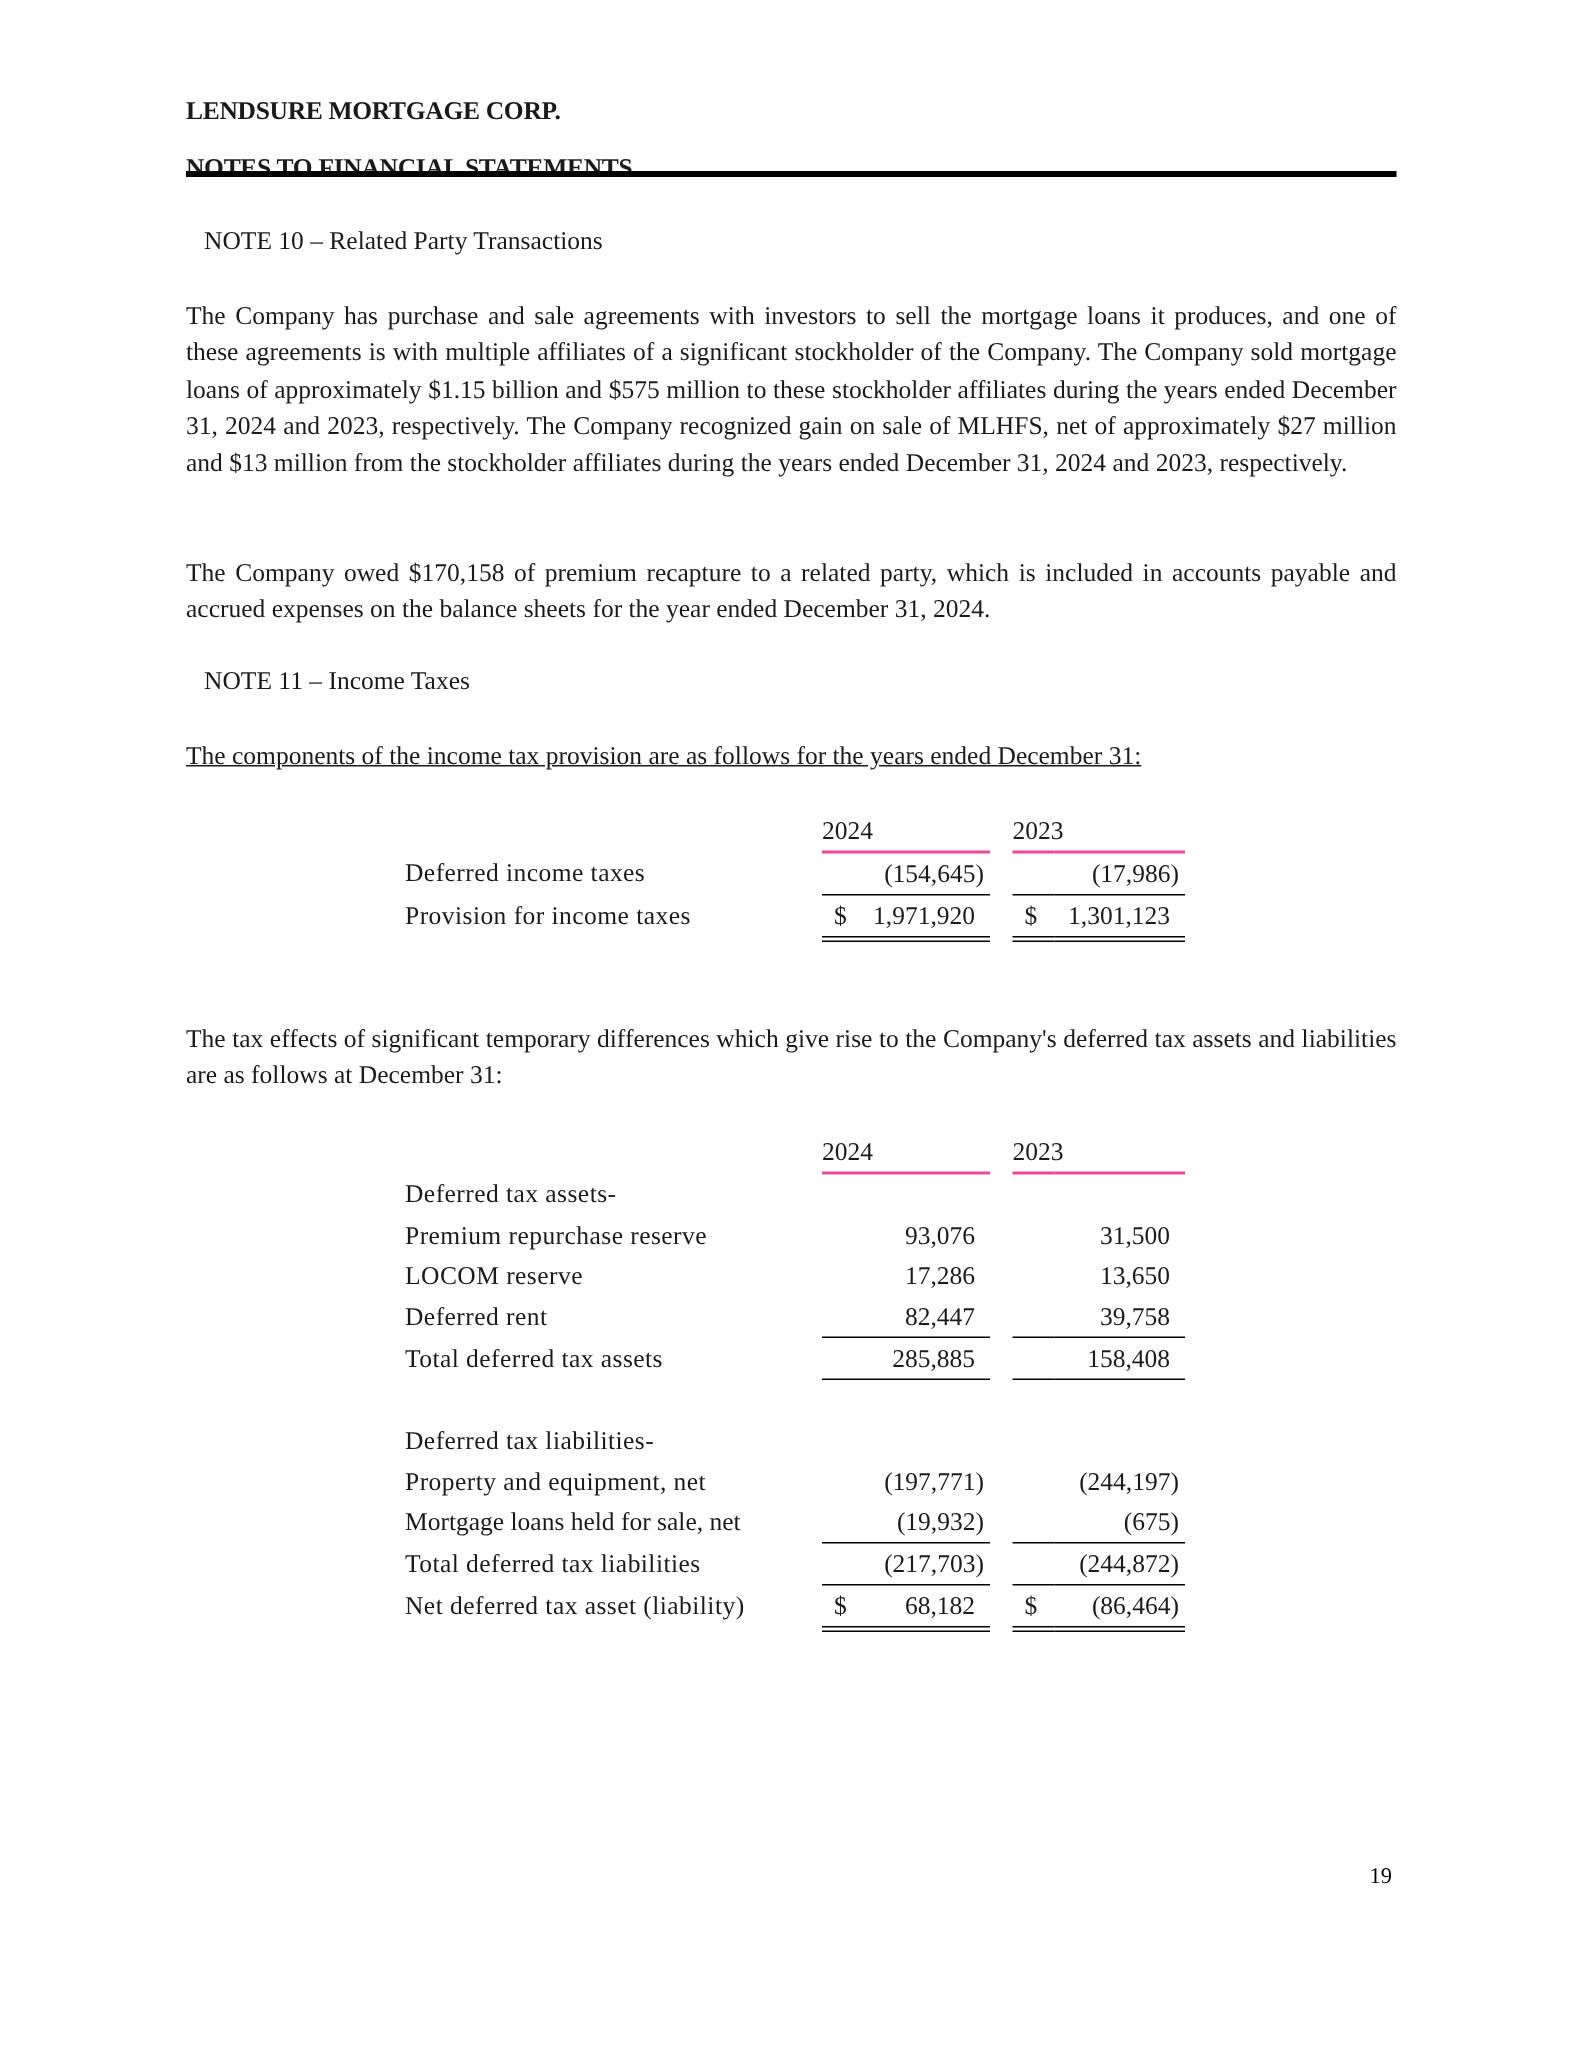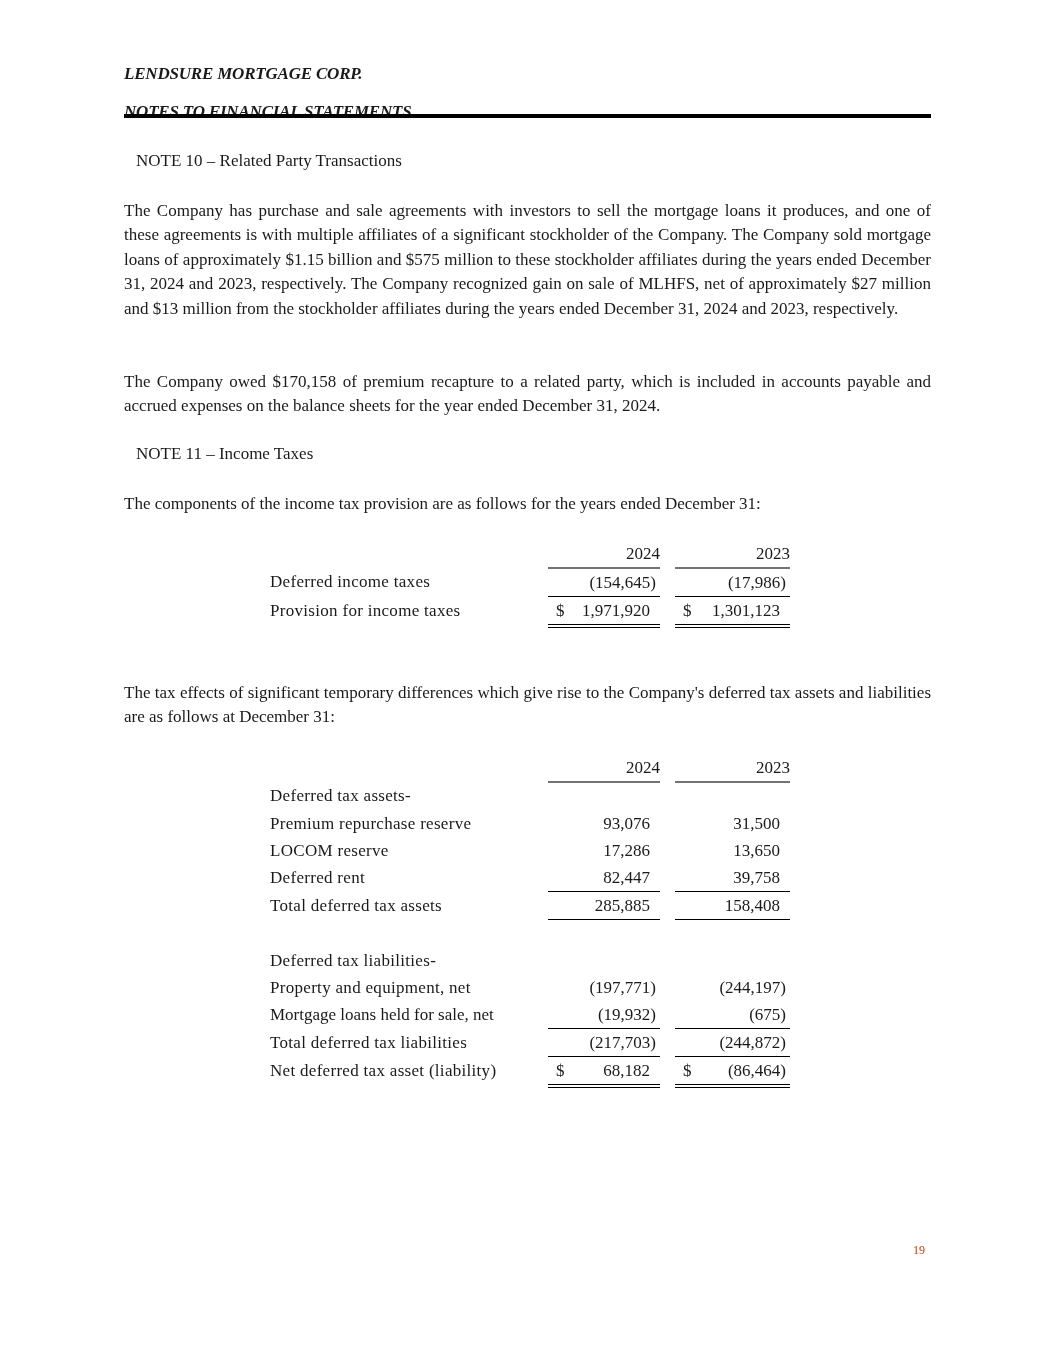--- a/index.html
+++ b/index.html
@@ -1,38 +1,38 @@
 <!DOCTYPE html>
 <html><head>
 <meta charset="utf-8">
 <style>
   html, body { margin: 0; padding: 0; background: #ffffff; }
   body { width: 1055px; height: 1365px; position: relative; overflow: hidden;
          font-family: "Liberation Serif", "DejaVu Serif", serif; color: #1a1a1a; }
   .page { position: absolute; left: 124px; top: 0; width: 807px; }
-  .hdr { position: absolute; left: 0; font-weight: bold; font-size: 17px; letter-spacing: -0.2px; font-style: italic; }
+  .hdr { position: absolute; left: 0; font-weight: bold; font-size: 17px; letter-spacing: -0.2px; }
   .hdr1 { top: 64px; }
   .hdr2 { top: 102px; }
   .rule { position: absolute; left: 0; top: 114px; width: 807px; height: 4px; background: #000; }
   .note-h { position: absolute; left: 12px; font-weight: normal; font-size: 17px; }
   .para { position: absolute; left: 0; width: 807px; font-size: 17px; line-height: 24.4px; text-align: justify; }
-  .para.last-left { text-align-last: left; }
+  .para.last-left { text-align-last: left; text-decoration: underline; }
   table.fin { position: absolute; border-collapse: collapse; font-size: 17px; }
   table.fin td { padding: 0; height: 27px; vertical-align: middle; white-space: nowrap; }
   .lbl { width: 278px; letter-spacing: 0.3px; }
   .gap { width: 15px; }
   .cur { width: 20px; text-align: left; padding-left: 8px !important; }
   .amt { text-align: right; padding-right: 10px !important; }
   .amt.paren { padding-right: 4px !important; }
   .col24 { width: 112px; }
   .col23 { width: 115px; }
-  .hdrcell { text-align: right; border-bottom: 2px solid #737373; }
+  .hdrcell { text-align: left; border-bottom: 2px solid #ec4899; }
   .bb { border-bottom: 1.5px solid #000; }
   .dbl { border-bottom: 4px double #000; }
-  .pgnum { position: absolute; left: 913px; top: 1243px; font-size: 12px; color: #c2410c; }
+  .pgnum { position: absolute; left: 913px; top: 1243px; font-size: 15px; color: #000000; }
 </style>
 </head>
 <body>
 
 <div class="page">
   <div class="hdr hdr1">LENDSURE MORTGAGE CORP.</div>
   <div class="hdr hdr2">NOTES TO FINANCIAL STATEMENTS</div>
   <div class="rule"></div>
 
   <div class="note-h" style="top:151px">NOTE 10 – Related Party Transactions</div>

